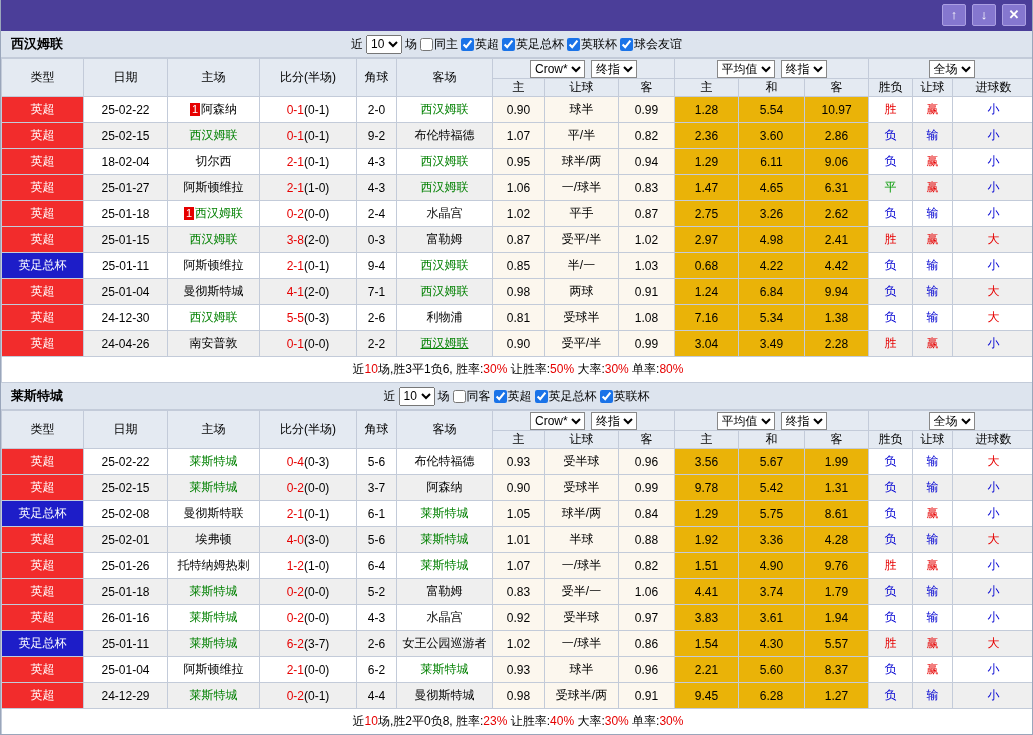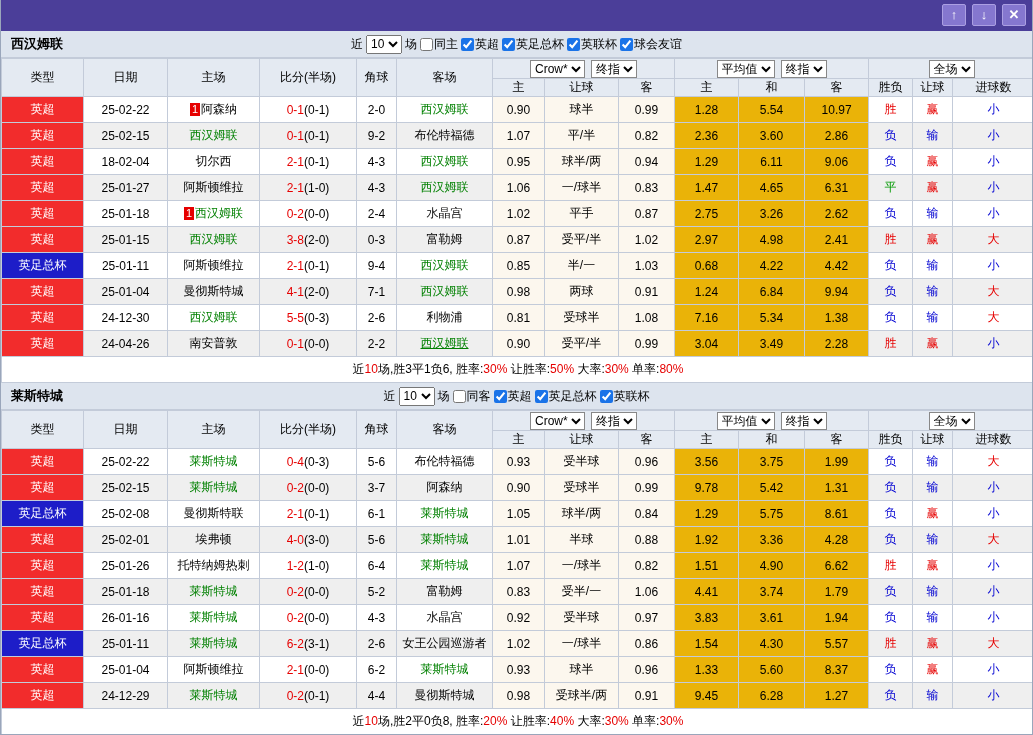--- a/index.html
+++ b/index.html
@@ -429,21 +429,21 @@
             <td class="plain" style="background: rgb(242, 44, 44); color: rgb(255, 255, 255);">英超</td>
             <td class="plain">25-02-22</td>
             <td class="plain"><span class="teamgreen">莱斯特城</span></td>
             <td class="plain"><span class="red">0-4</span><span>(0-3)</span></td>
             <td class="plain">5-6</td>
             <td class="plain"><span>布伦特福德</span></td>
             <td class="cream">0.93</td>
             <td class="cream">受半球</td>
             <td class="cream">0.96</td>
             <td class="bluebg">3.56</td>
-            <td class="bluebg">3.75</td>
+            <td class="bluebg">5.67</td>
             <td class="bluebg">1.99</td>
             <td class="plain" style="color: rgb(0, 0, 210);">负</td>
             <td class="plain" style="color: rgb(0, 0, 210);">输</td>
             <td class="plain" style="color: rgb(230, 0, 0);">大</td>
           </tr>
           <tr class="even">
             <td class="plain" style="background: rgb(242, 44, 44); color: rgb(255, 255, 255);">英超</td>
             <td class="plain">25-02-15</td>
             <td class="plain"><span class="teamgreen">莱斯特城</span></td>
             <td class="plain"><span class="red">0-2</span><span>(0-0)</span></td>
@@ -498,21 +498,21 @@
             <td class="plain">25-01-26</td>
             <td class="plain"><span>托特纳姆热刺</span></td>
             <td class="plain"><span class="red">1-2</span><span>(1-0)</span></td>
             <td class="plain">6-4</td>
             <td class="plain"><span class="teamgreen">莱斯特城</span></td>
             <td class="cream">1.07</td>
             <td class="cream">一/球半</td>
             <td class="cream">0.82</td>
             <td class="bluebg">1.51</td>
             <td class="bluebg">4.90</td>
-            <td class="bluebg">6.62</td>
+            <td class="bluebg">9.76</td>
             <td class="plain" style="color: rgb(230, 0, 0);">胜</td>
             <td class="plain" style="color: rgb(230, 0, 0);">赢</td>
             <td class="plain" style="color: rgb(0, 0, 210);">小</td>
           </tr>
           <tr class="even">
             <td class="plain" style="background: rgb(242, 44, 44); color: rgb(255, 255, 255);">英超</td>
             <td class="plain">25-01-18</td>
             <td class="plain"><span class="teamgreen">莱斯特城</span></td>
             <td class="plain"><span class="red">0-2</span><span>(0-0)</span></td>
             <td class="plain">5-2</td>
@@ -541,21 +541,21 @@
             <td class="bluebg">3.61</td>
             <td class="bluebg">1.94</td>
             <td class="plain" style="color: rgb(0, 0, 210);">负</td>
             <td class="plain" style="color: rgb(0, 0, 210);">输</td>
             <td class="plain" style="color: rgb(0, 0, 210);">小</td>
           </tr>
           <tr class="even">
             <td class="plain" style="background: rgb(29, 29, 200); color: rgb(255, 255, 255);">英足总杯</td>
             <td class="plain">25-01-11</td>
             <td class="plain"><span class="teamgreen">莱斯特城</span></td>
-            <td class="plain"><span class="red">6-2</span><span>(3-1)</span></td>
+            <td class="plain"><span class="red">6-2</span><span>(3-7)</span></td>
             <td class="plain">2-6</td>
             <td class="plain"><span>女王公园巡游者</span></td>
             <td class="cream">1.02</td>
             <td class="cream">一/球半</td>
             <td class="cream">0.86</td>
             <td class="bluebg">1.54</td>
             <td class="bluebg">4.30</td>
             <td class="bluebg">5.57</td>
             <td class="plain" style="color: rgb(230, 0, 0);">胜</td>
             <td class="plain" style="color: rgb(230, 0, 0);">赢</td>
@@ -564,21 +564,21 @@
           <tr class="odd">
             <td class="plain" style="background: rgb(242, 44, 44); color: rgb(255, 255, 255);">英超</td>
             <td class="plain">25-01-04</td>
             <td class="plain"><span>阿斯顿维拉</span></td>
             <td class="plain"><span class="red">2-1</span><span>(0-0)</span></td>
             <td class="plain">6-2</td>
             <td class="plain"><span class="teamgreen">莱斯特城</span></td>
             <td class="cream">0.93</td>
             <td class="cream">球半</td>
             <td class="cream">0.96</td>
-            <td class="bluebg">1.33</td>
+            <td class="bluebg">2.21</td>
             <td class="bluebg">5.60</td>
             <td class="bluebg">8.37</td>
             <td class="plain" style="color: rgb(0, 0, 210);">负</td>
             <td class="plain" style="color: rgb(230, 0, 0);">赢</td>
             <td class="plain" style="color: rgb(0, 0, 210);">小</td>
           </tr>
           <tr class="even">
             <td class="plain" style="background: rgb(242, 44, 44); color: rgb(255, 255, 255);">英超</td>
             <td class="plain">24-12-29</td>
             <td class="plain"><span class="teamgreen">莱斯特城</span></td>
@@ -589,18 +589,18 @@
             <td class="cream">受球半/两</td>
             <td class="cream">0.91</td>
             <td class="bluebg">9.45</td>
             <td class="bluebg">6.28</td>
             <td class="bluebg">1.27</td>
             <td class="plain" style="color: rgb(0, 0, 210);">负</td>
             <td class="plain" style="color: rgb(0, 0, 210);">输</td>
             <td class="plain" style="color: rgb(0, 0, 210);">小</td>
           </tr>
           <tr class="summary-row">
-            <td colspan="15"><span>近</span><span class="red">10</span><span>场,胜2平0负8, 胜率:</span><span class="red">20%</span><span> 让胜率:</span><span class="red">40%</span><span> 大率:</span><span class="red">30%</span><span> 单率:</span><span class="red">30%</span></td>
+            <td colspan="15"><span>近</span><span class="red">10</span><span>场,胜2平0负8, 胜率:</span><span class="red">23%</span><span> 让胜率:</span><span class="red">40%</span><span> 大率:</span><span class="red">30%</span><span> 单率:</span><span class="red">30%</span></td>
           </tr>
         </tbody>
       </table>
     </div>
 </div>
 
 </body></html>

